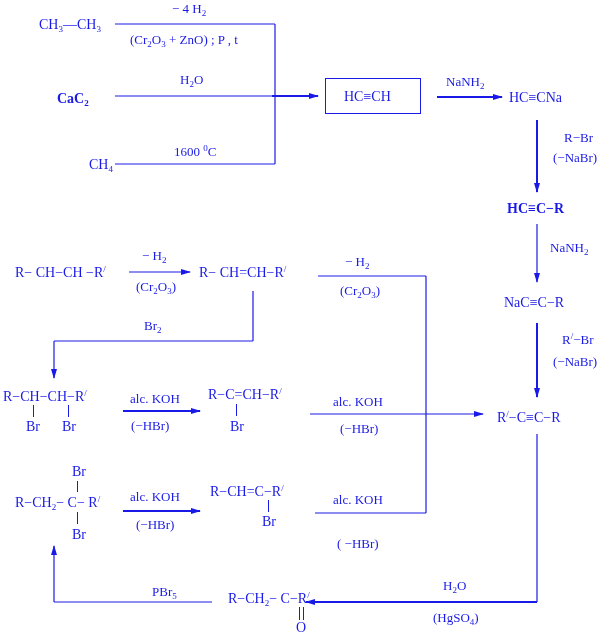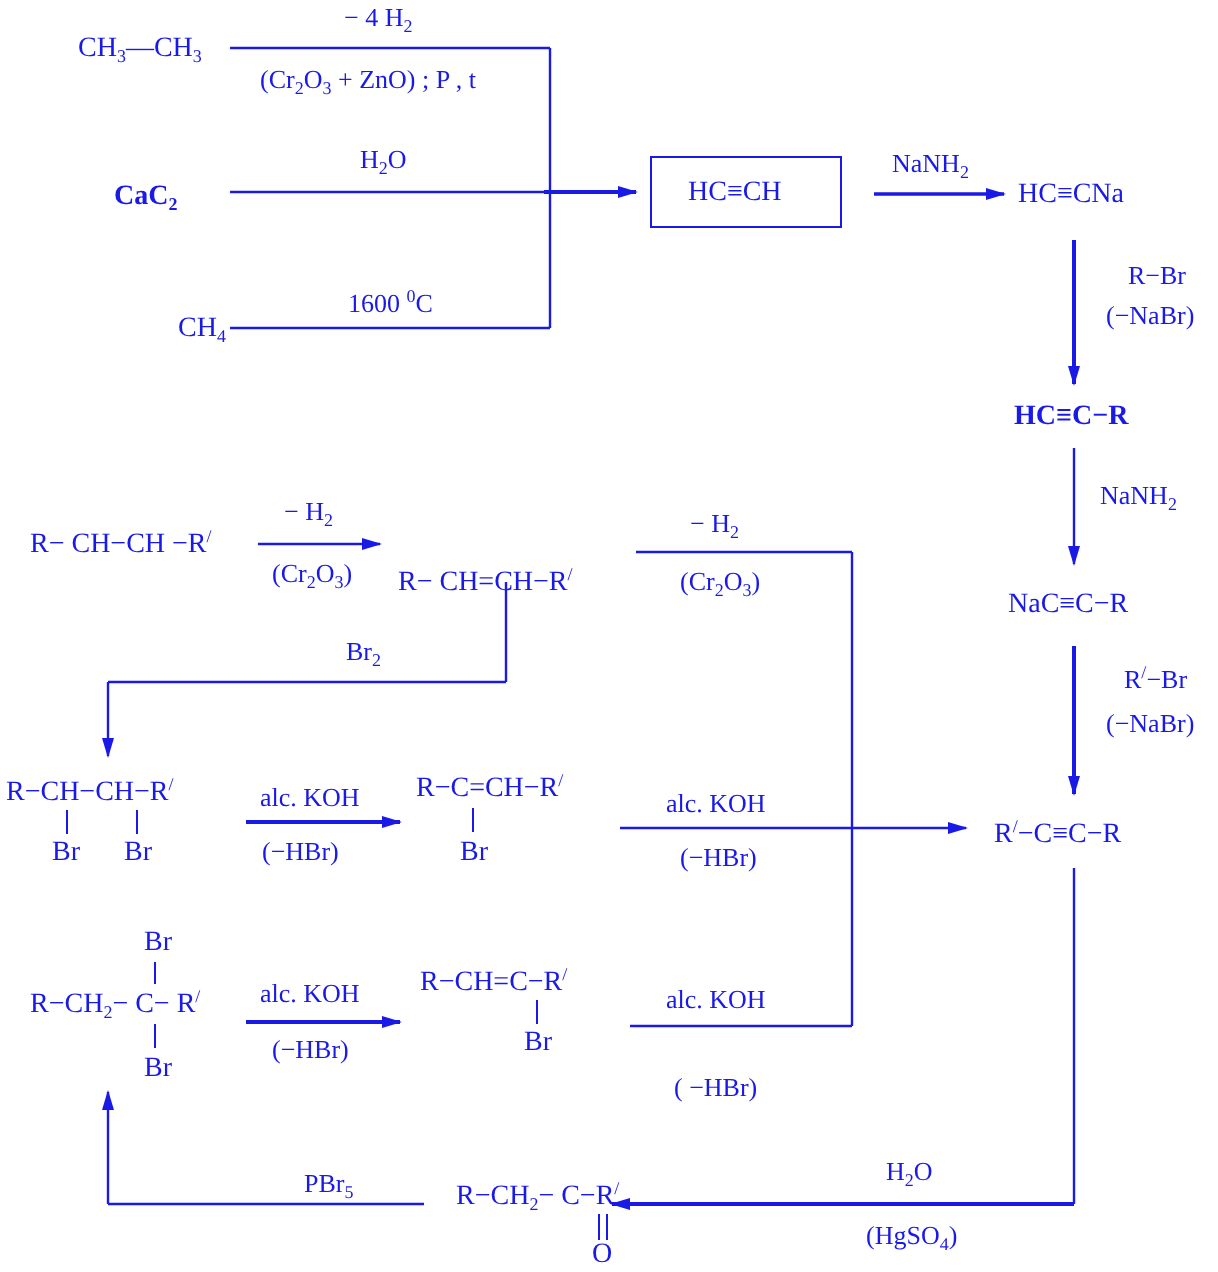--- a/index.html
+++ b/index.html
@@ -75,24 +75,24 @@
 <div class="t" style="left:507px;top:201px;font-weight:bold;">HC≡C−R</div>
 <div class="t s" style="left:550px;top:240px;"><span>NaNH</span><sub>2</sub></div>
 <div class="t" style="left:504px;top:295px;">NaC≡C−R</div>
 <div class="t s" style="left:562px;top:332px;"><span>R</span><sup>/</sup><span>−Br</span></div>
 <div class="t s" style="left:553px;top:354px;">(−NaBr)</div>
 <div class="t" style="left:497px;top:410px;"><span>R</span><sup>/</sup><span>−C≡C−R</span></div>
 
 <div class="t" style="left:15px;top:265px;"><span>R− CH−CH −R</span><sup>/</sup></div>
 <div class="t s" style="left:142px;top:248px;"><span>− H</span><sub>2</sub></div>
 <div class="t s" style="left:136px;top:279px;"><span>(Cr</span><sub>2</sub><span>O</span><sub>3</sub><span>)</span></div>
-<div class="t" style="left:199px;top:265px;margin-top:19px;"><span>R− CH=CH−R</span><sup>/</sup></div>
+<div class="t" style="left:199px;top:265px;"><span>R− CH=CH−R</span><sup>/</sup></div>
 <div class="t s" style="left:345px;top:254px;"><span>−  H</span><sub>2</sub></div>
 <div class="t s" style="left:340px;top:283px;"><span>(Cr</span><sub>2</sub><span>O</span><sub>3</sub><span>)</span></div>
-<div class="t s" style="left:144px;top:318px;margin-left:29px;"><span>Br</span><sub>2</sub></div>
+<div class="t s" style="left:144px;top:318px;"><span>Br</span><sub>2</sub></div>
 
 <div class="t" style="left:3px;top:389px;"><span>R−CH−CH−R</span><sup>/</sup></div>
 <div style="position:absolute;left:33px;top:405px;width:1px;height:12px;background:#1a1ae6;"></div>
 <div style="position:absolute;left:68px;top:405px;width:1px;height:12px;background:#1a1ae6;"></div>
 <div class="t" style="left:26px;top:419px;">Br</div>
 <div class="t" style="left:62px;top:419px;">Br</div>
 <div class="t s" style="left:130px;top:391px;">alc. KOH</div>
 <div class="t s" style="left:131px;top:418px;">(−HBr)</div>
 <div class="t" style="left:208px;top:387px;"><span>R−C=CH−R</span><sup>/</sup></div>
 <div style="position:absolute;left:236px;top:404px;width:1px;height:12px;background:#1a1ae6;"></div>

